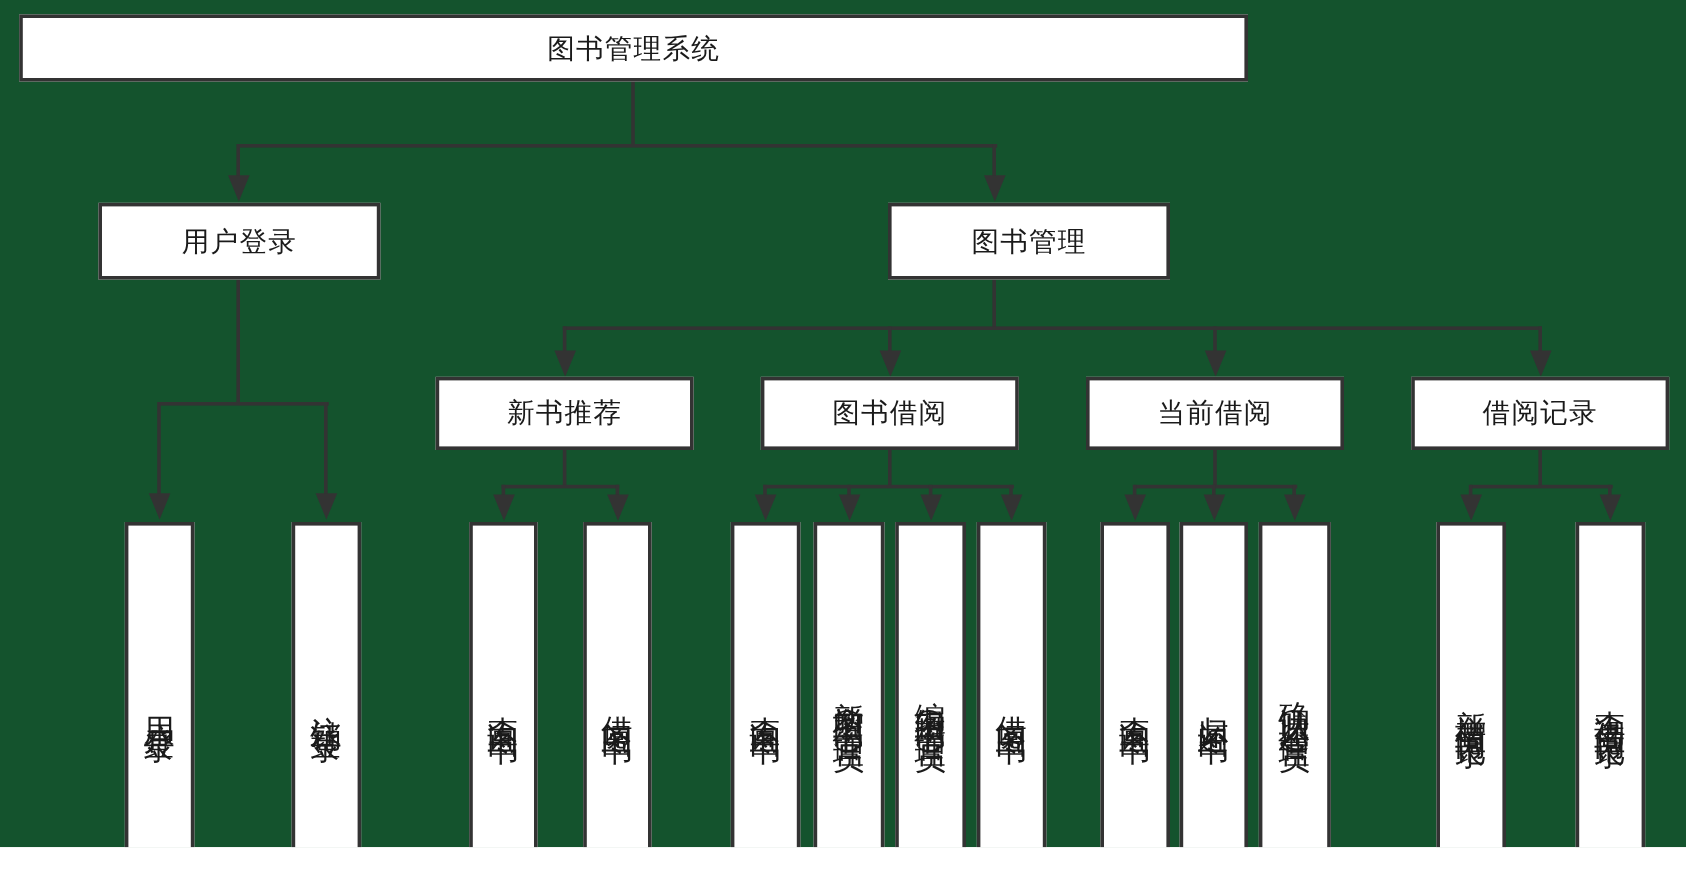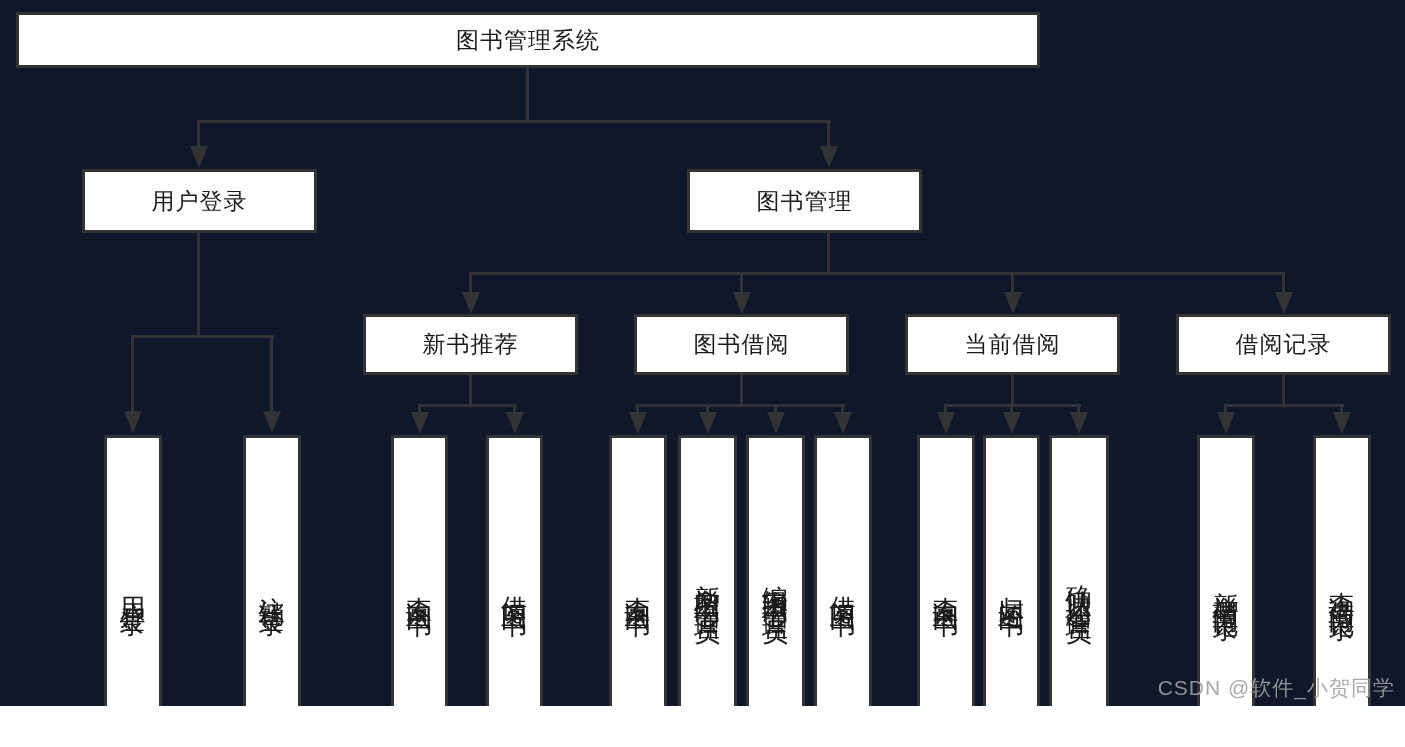--- a/index.html
+++ b/index.html
@@ -2,21 +2,21 @@
 <html><head>
 <meta charset="utf-8">
 <style>
   * { box-sizing: border-box; margin: 0; padding: 0; }
   html, body { background: #ffffff; }
   body { font-family: "Liberation Sans", "DejaVu Sans", sans-serif; }
   .diagram {
     position: relative;
     width: 1405px;
     height: 706px;
-    background: #0f172a;
+    background: #14532d;
     overflow: hidden;
   }
   .node {
     position: absolute;
     background: #ffffff;
     border: 3px solid #333333;
     display: flex;
     align-items: center;
     justify-content: center;
     z-index: 2;
@@ -67,21 +67,21 @@
   <div class="line" style="left:526px;top:66px;width:3px;height:56px"></div>
   <div class="line" style="left:198px;top:120px;width:633px;height:3px"></div>
   <div class="line" style="left:197px;top:120px;width:3px;height:28px"></div>
   <div class="arrow" style="left:190px;top:146px"></div>
   <div class="line" style="left:827px;top:120px;width:3px;height:28px"></div>
   <div class="arrow" style="left:820px;top:146px"></div>
 
   <div class="node" style="left:82px;top:169px;width:235px;height:64px">
     <span class="hlabel">用户登录</span>
   </div>
-  <div class="node" style="left:687px;top:169px;width:235px;height:64px">
+  <div class="node" style="left:740px;top:169px;width:235px;height:64px">
     <span class="hlabel">图书管理</span>
   </div>
 
   <div class="line" style="left:197px;top:233px;width:3px;height:104px"></div>
   <div class="line" style="left:132px;top:335px;width:142px;height:3px"></div>
   <div class="line" style="left:131px;top:335px;width:3px;height:78px"></div>
   <div class="arrow" style="left:124px;top:411px"></div>
   <div class="line" style="left:270px;top:335px;width:3px;height:78px"></div>
   <div class="arrow" style="left:263px;top:411px"></div>
 
@@ -180,15 +180,14 @@
     <span class="vtext">确认归还（管理员）</span>
   </div>
 
   <div class="node" style="left:1197px;top:435px;width:58px;height:302px">
     <span class="vtext">新增借阅记录</span>
   </div>
   <div class="node" style="left:1313px;top:435px;width:58px;height:302px">
     <span class="vtext">查询借阅记录</span>
   </div>
 
-  <div class="watermark">CSDN @软件_小贺同学</div>
 
 </div>
 
 </body></html>

